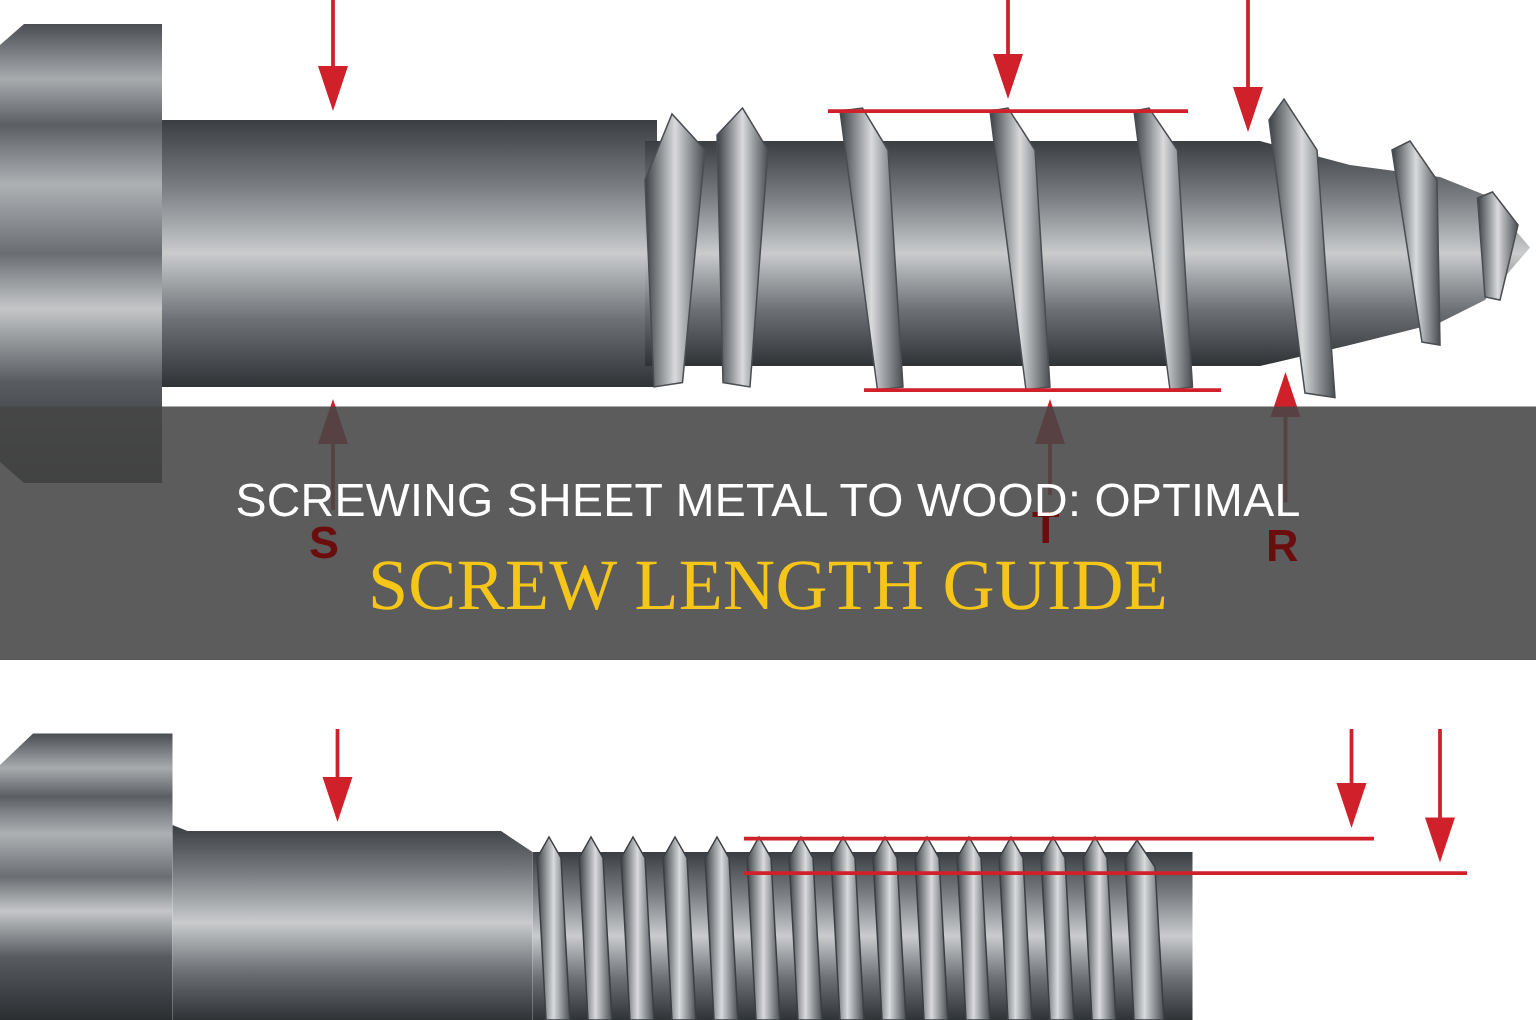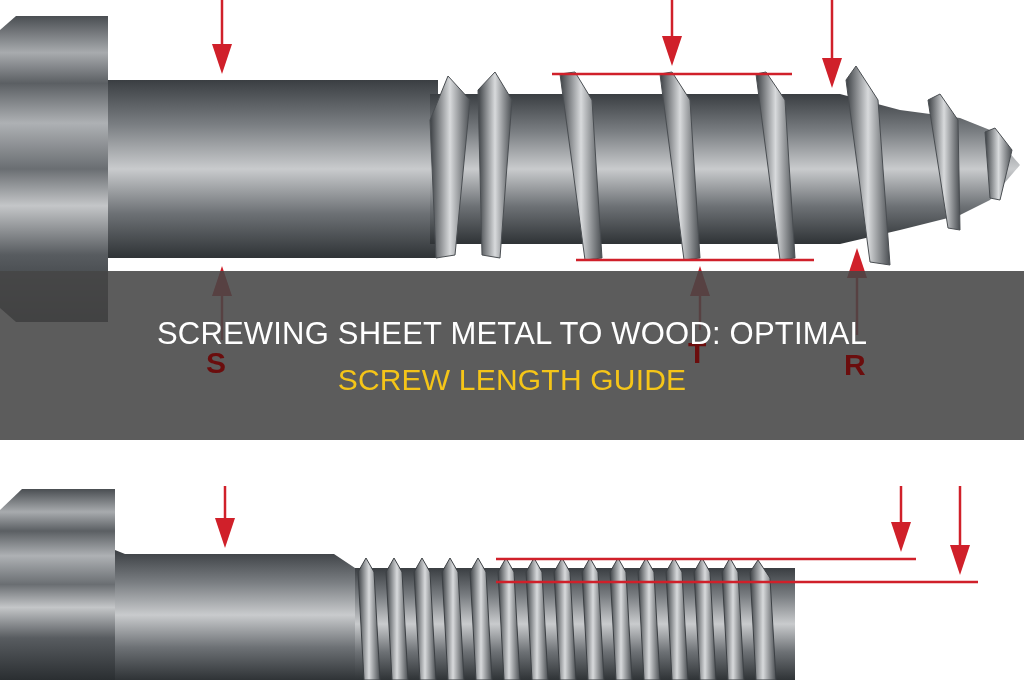--- a/index.html
+++ b/index.html
@@ -2,21 +2,21 @@
 <html><head>
 <meta charset="utf-8">
 <style>
   html,body{margin:0;padding:0;}
   body{width:1024px;height:680px;position:relative;overflow:hidden;background:#ffffff;font-family:"Liberation Sans",sans-serif;}
   .hero{position:absolute;left:0;top:0;width:1024px;height:680px;}
   .hero svg{display:block;}
   .band{position:absolute;left:0;top:271px;width:1024px;height:169px;background:rgba(70,70,70,0.88);}
   .title{position:absolute;left:0;width:1024px;text-align:center;margin:0;font-weight:normal;letter-spacing:0.2px;}
   .title-line1{top:316px;font-size:31px;color:#ffffff;}
-  .title-line2{top:363px;font-size:30px;}
+  .title-line2{top:363px;font-size:48px;font-family:Liberation Serif, serif;}
   .label{position:absolute;font-weight:bold;font-size:30px;color:#6b0d0d;}
 </style>
 </head>
 <body>
 
 <div class="hero">
   <svg width="1024" height="680" viewBox="0 0 1024 680" xmlns="http://www.w3.org/2000/svg">
     <defs>
       <linearGradient id="metal" x1="0" y1="0" x2="0" y2="1">
         <stop offset="0" stop-color="#3a3e42"></stop>

